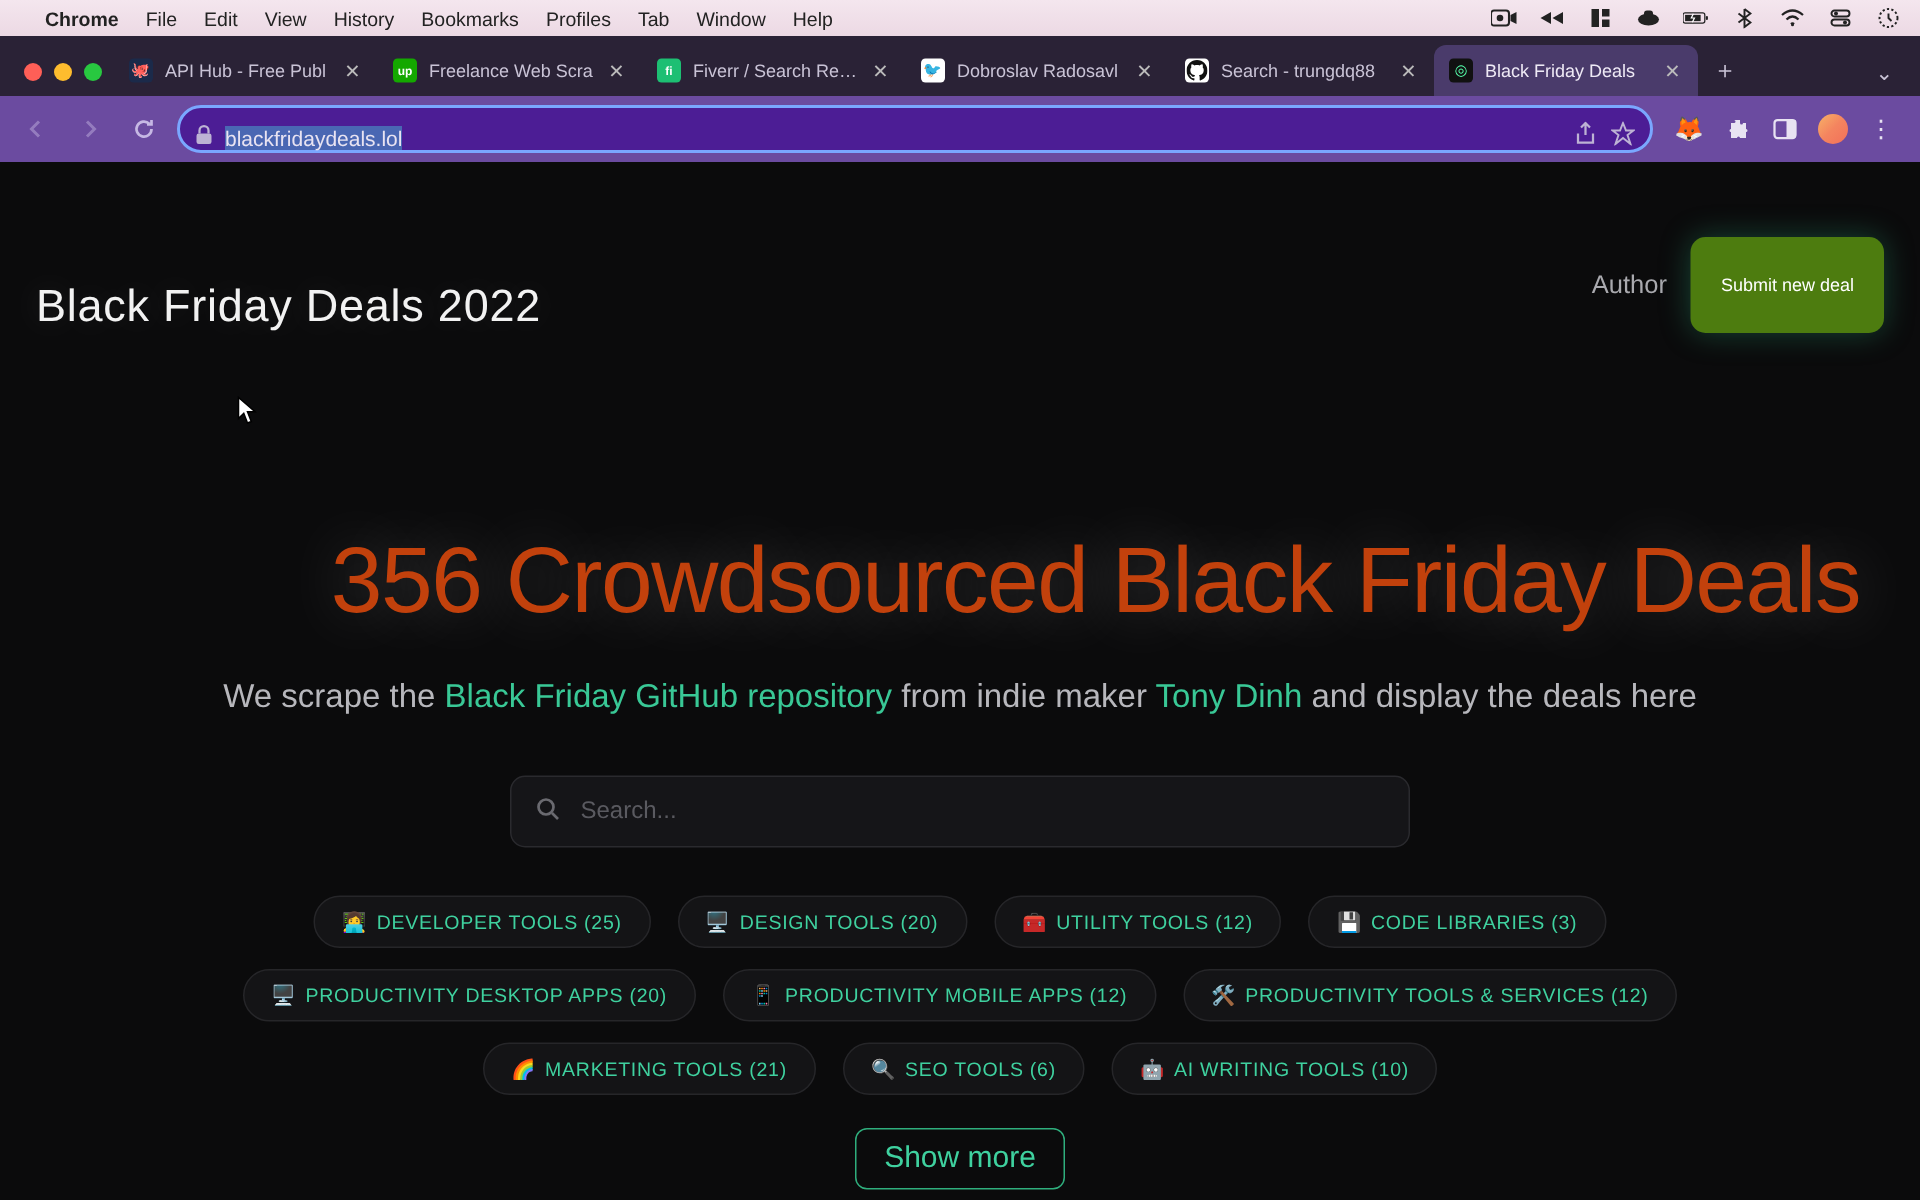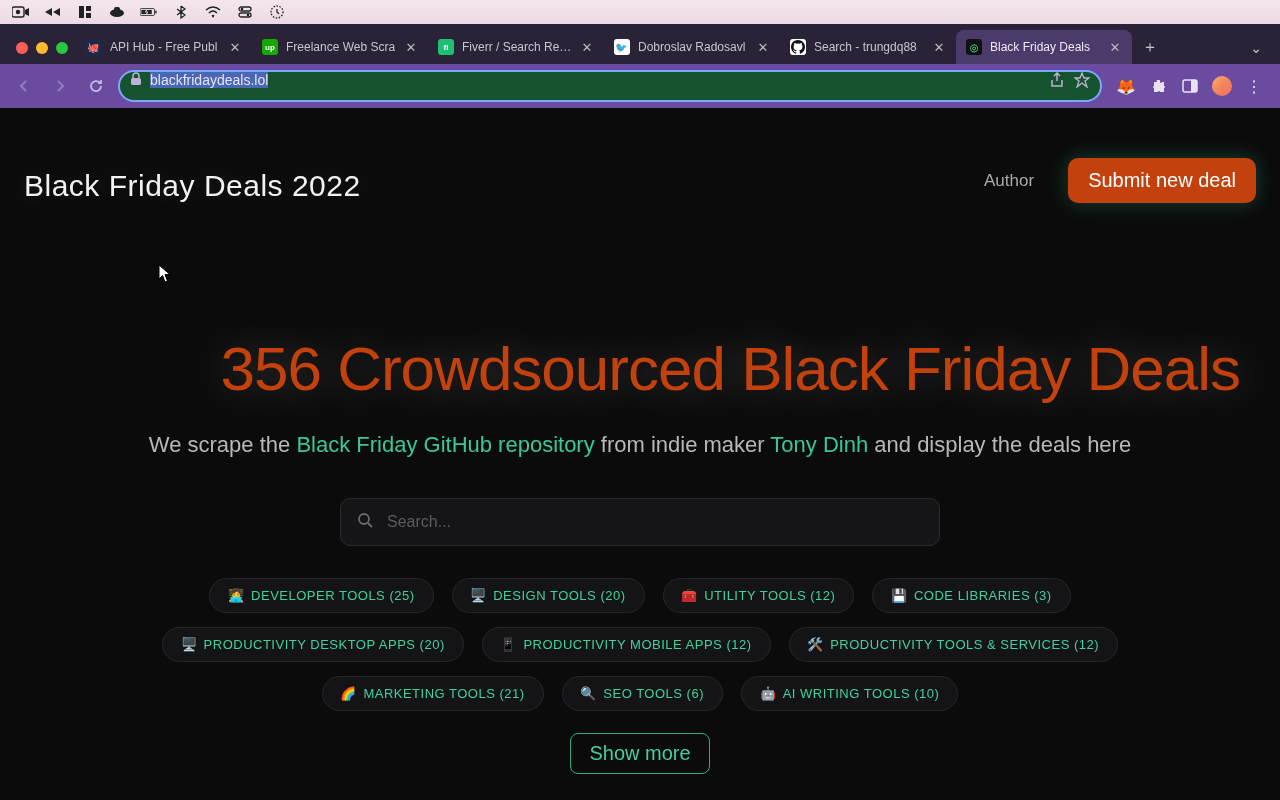--- a/index.html
+++ b/index.html
@@ -83,25 +83,25 @@
   display: flex;
   align-items: center;
   padding: 0 10px;
   gap: 8px;
 }
 .nav-btn { width:28px; height:28px; display:flex; align-items:center; justify-content:center; color:#c6b8e4; border-radius:50%; }
 .nav-btn.disabled { opacity:.45; }
 .omnibox {
   flex: 1;
   height: 32px;
-  background: #14532d;
+  background: #4c1d95;
   border: 2px solid #7aa7ff;
   border-radius: 16px;
   display: flex;
-  align-items: flex-start;
+  align-items: flex-end;
   padding: 0 10px;
   gap: 8px;
   color: #e8e3f2;
   font-size: 14px;
 }
 .omnibox .lock { color:#bdb2d4; font-size:12px; }
 .omnibox .url { flex:1; }
 .omnibox .url .selected { background:#4a67b3; }
 .omnibox .right-icons { display:flex; gap:10px; color:#bdb2d4; align-items:center; }
 .ext-icons { display:flex; gap:12px; align-items:center; padding:0 6px; }
@@ -127,28 +127,28 @@
   align-items:flex-end;
   padding: 22px 24px 10px 24px;
 }
 .site-title {
   font-size: 30px;
   font-weight: 500;
   letter-spacing: 0.5px;
   color:#f2f2f2;
   text-shadow: 0 0 24px rgba(255,255,255,.15);
 }
-.site-header-right { display:flex; align-items:center; gap:34px; }
+.site-header-right { display:flex; align-items:center; gap:16px; }
 .author-link { color:#a9a9ae; font-size:17px; }
 .submit-btn {
-  background:#c2410c;
+  background:#4d7c0f;
   color:#fff;
-  padding:11px 20px;
+  padding:25px 20px;
   border-radius:10px;
-  font-size:20px;
+  font-size:12px;
   box-shadow: 0 0 20px rgba(47,174,125,.35);
 }
 
 .hero { text-align:center; padding: 120px 40px 20px 40px; }
 .hero h1 {
   font-size: 62px;
   font-weight: 400;
   letter-spacing: -1px;
   color:#c2410c;
   text-shadow: 0 0 40px rgba(255,255,255,.25);
@@ -212,20 +212,33 @@
   position:absolute;
   left:158px; top:264px;
   width:14px; height:20px;
   pointer-events:none;
 }
 </style>
 </head>
 <body>
 
 <div class="menubar">
+  <div class="menubar-left">
+    <span class="apple-logo"></span>
+    <span class="app-name">Chrome</span>
+    <span>File</span>
+    <span>Edit</span>
+    <span>View</span>
+    <span>History</span>
+    <span>Bookmarks</span>
+    <span>Profiles</span>
+    <span>Tab</span>
+    <span>Window</span>
+    <span>Help</span>
+  </div>
   <div class="menubar-right">
     <span class="menubar-icon">
         <svg width="18" height="12" viewBox="0 0 18 12">
           <rect x="0" y="1" width="12" height="10" rx="2" fill="none" stroke="#222" stroke-width="1.4"></rect>
           <circle cx="6" cy="6" r="2.2" fill="#222"></circle>
           <path d="M13 4 L17 2 L17 10 L13 8 Z" fill="#222"></path>
         </svg>
       </span>
     <span class="menubar-icon">
         <svg width="18" height="12" viewBox="0 0 18 12">

